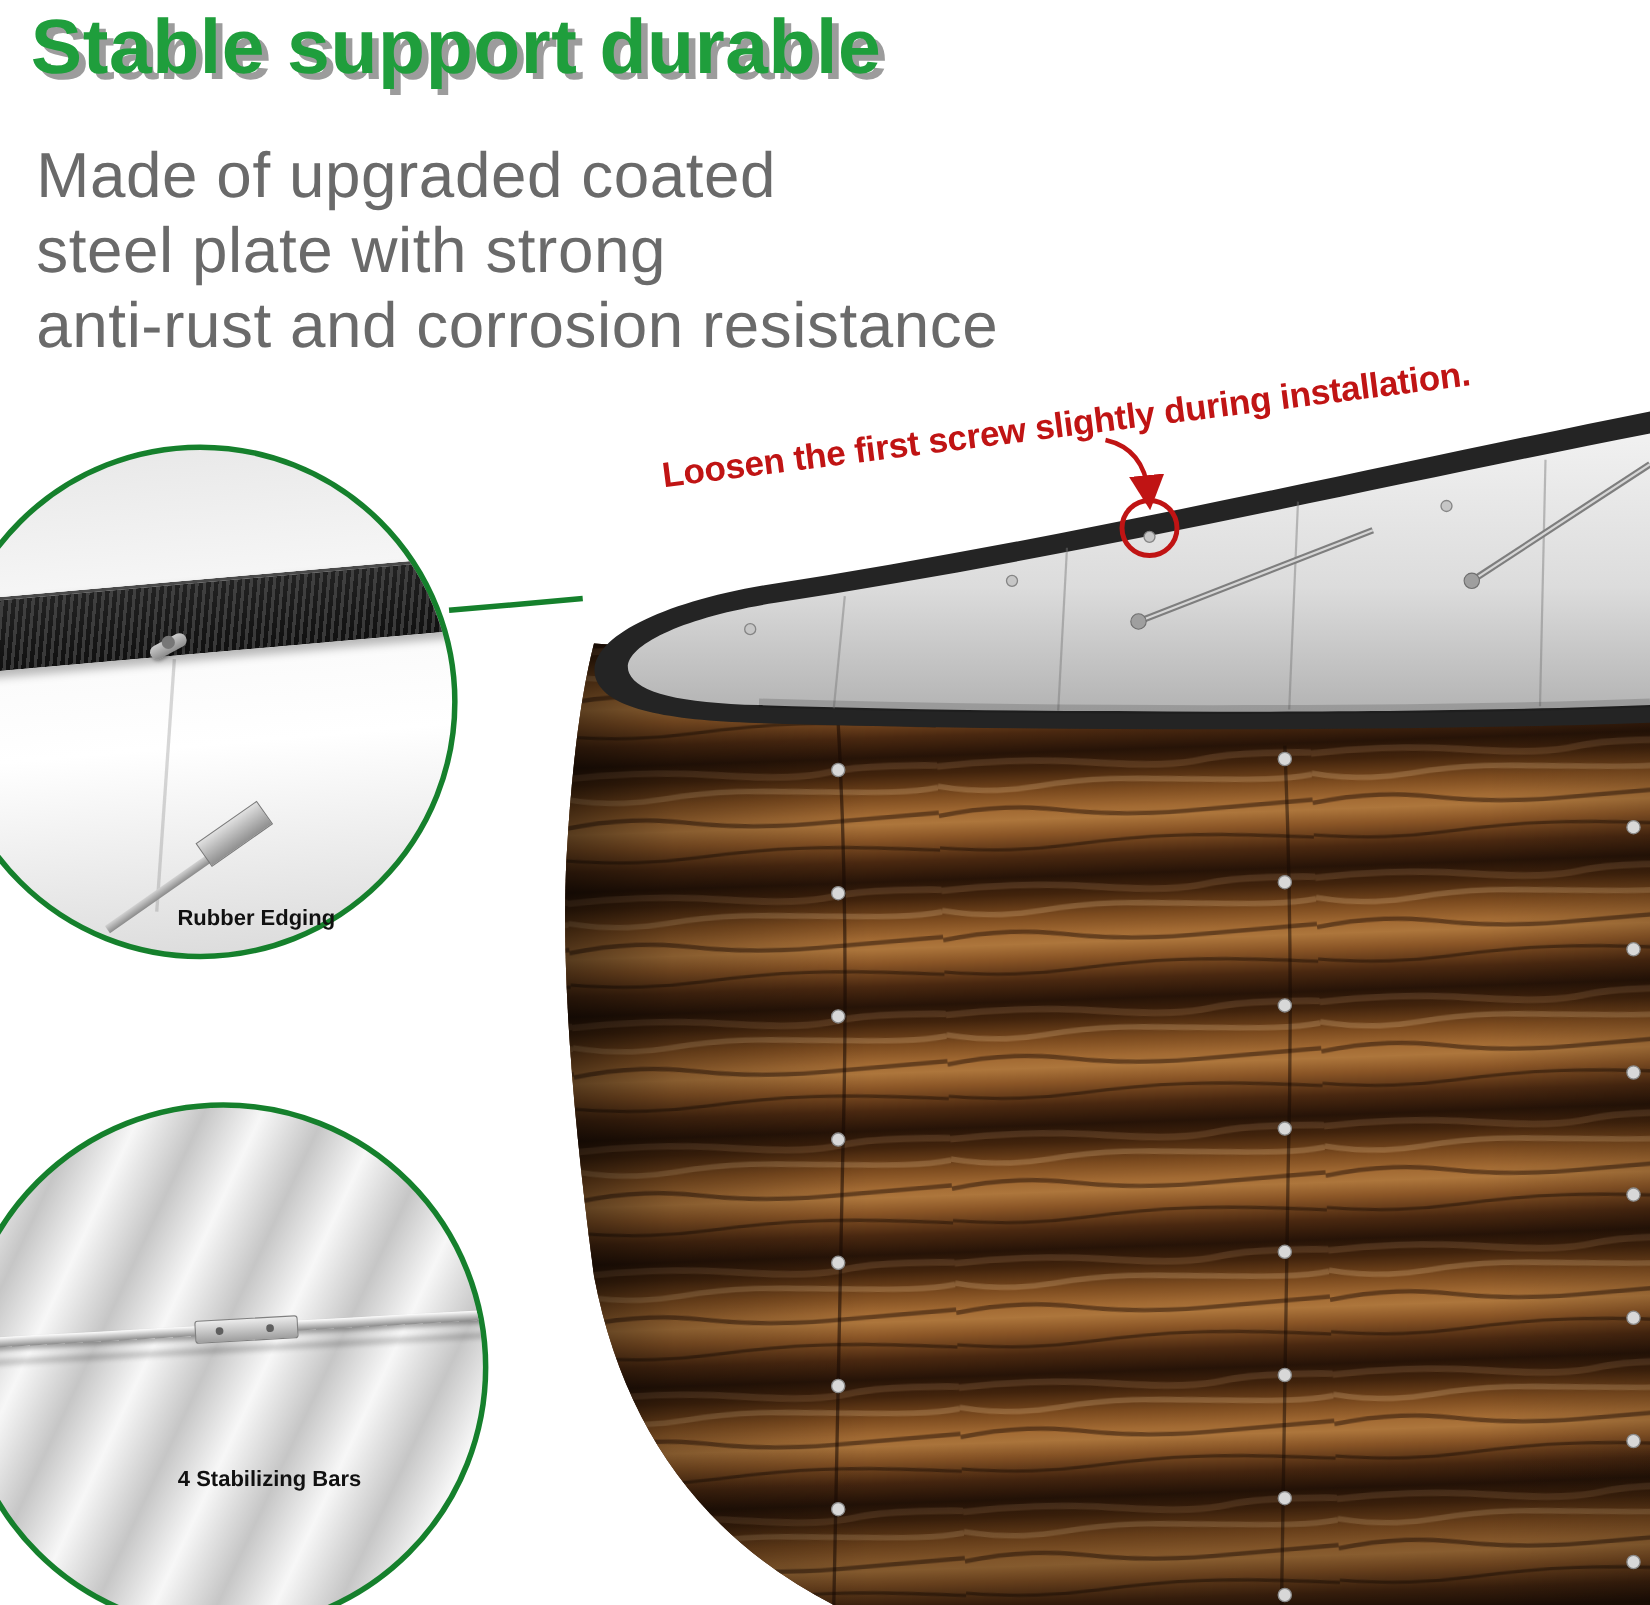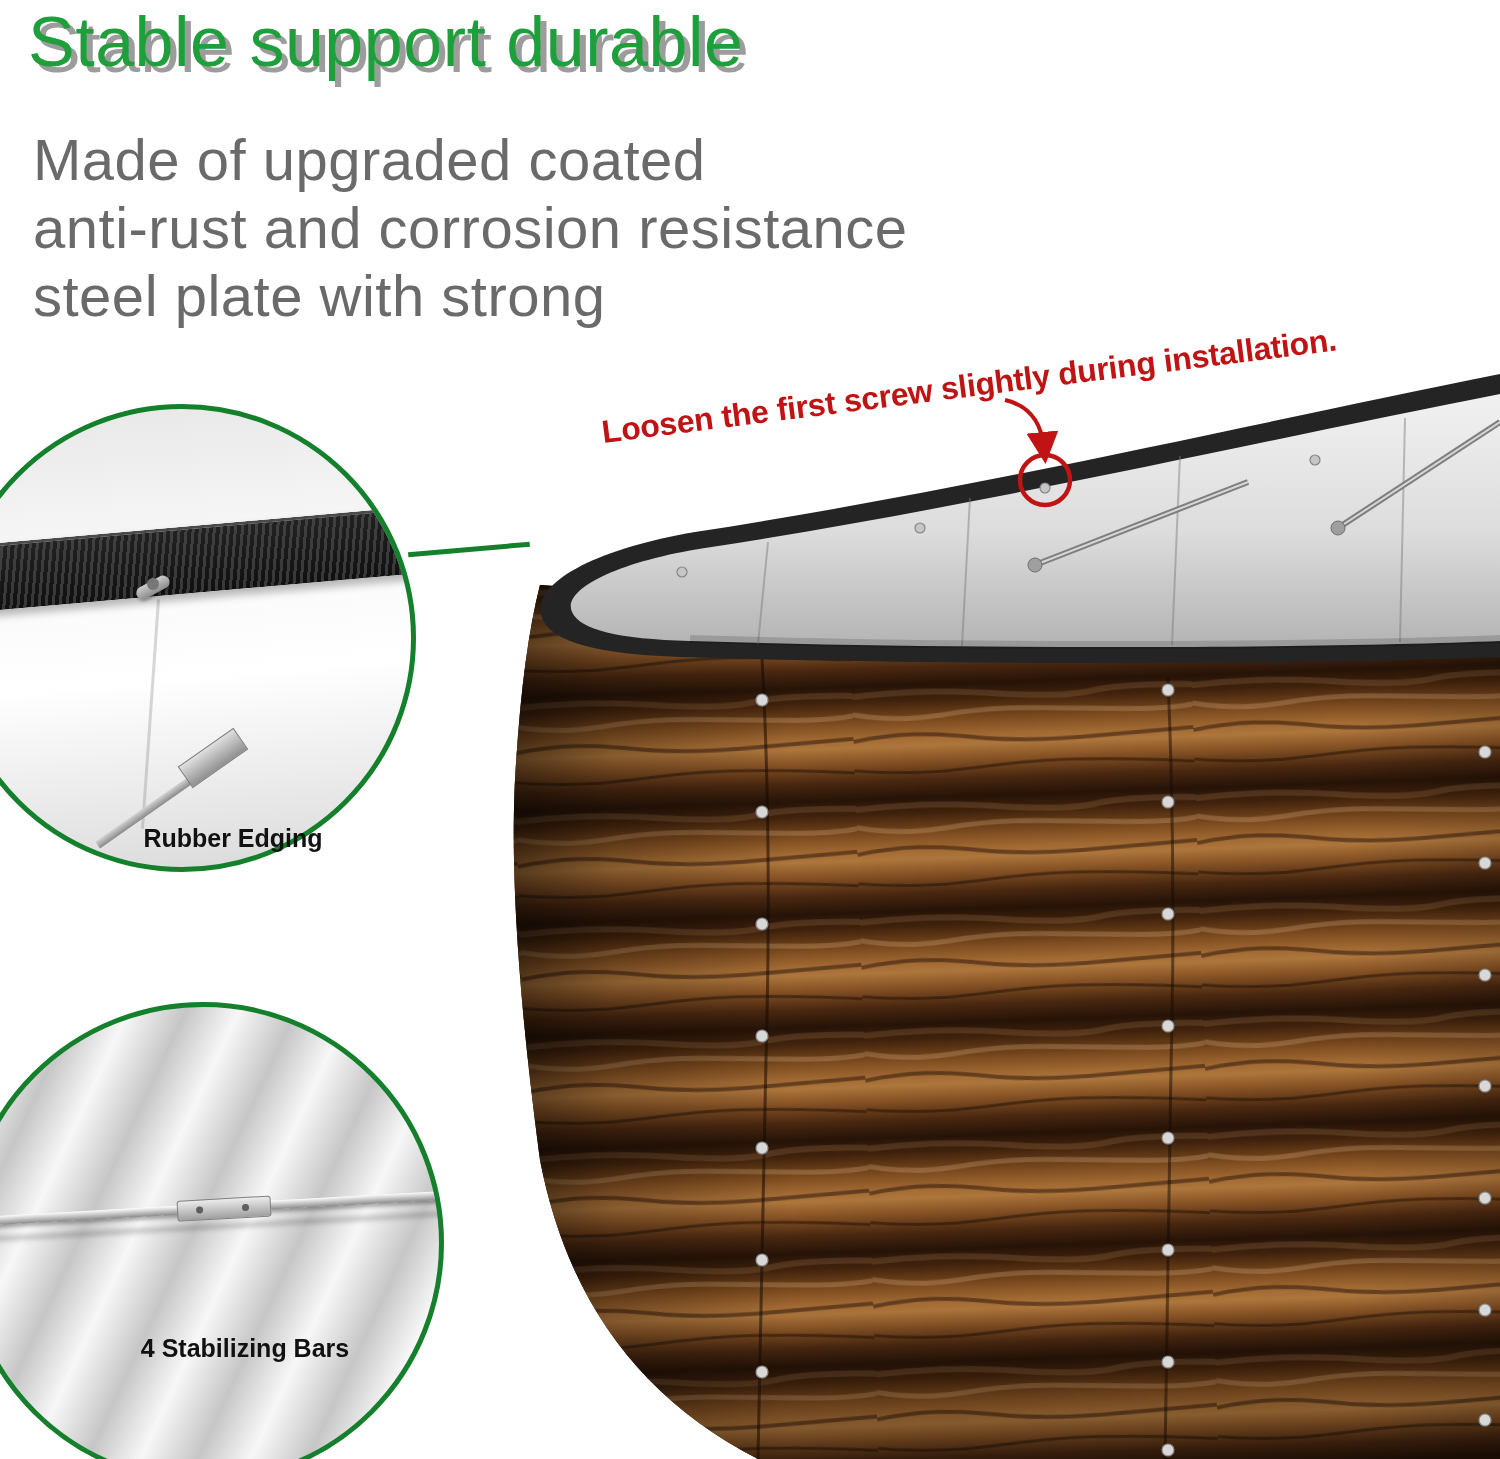--- a/index.html
+++ b/index.html
@@ -1,20 +1,20 @@
 <!DOCTYPE html>
 <html><head>
 <meta charset="utf-8">
 <style>
   html,body{margin:0;padding:0;background:#fff;}
   .page{position:relative;width:1500px;height:1459px;background:#ffffff;overflow:hidden;
         font-family:"Liberation Sans", sans-serif;}
 
   
-  .headline{position:absolute;left:28px;top:2px;margin:0;font-size:70px;font-weight:400;
+  .headline{position:absolute;left:28px;top:2px;margin:0;font-size:70px;font-weight:700;
             color:#1f9e3c;letter-spacing:0.5px;text-shadow:6px 6px 0 #9c9c9c;}
   .desc{position:absolute;left:33px;top:126px;font-size:58px;color:#6a6a6a;
         line-height:1.17;letter-spacing:0.5px;font-weight:400;}
   .annotation{position:absolute;left:602px;top:414px;transform:rotate(-7.2deg);
               transform-origin:left center;font-size:32px;font-weight:bold;color:#c01414;
               white-space:nowrap;letter-spacing:-0.3px;}
 
   
   .product{position:absolute;left:500px;top:360px;width:1000px;height:1099px;}
 
@@ -49,35 +49,35 @@
        background:linear-gradient(180deg,#fdfdfd,#8c8c8c);transform:rotate(-3.2deg);
        box-shadow:0 3px 4px rgba(0,0,0,0.3);}
   .rod-fitting{position:absolute;left:250px;top:-5px;width:92px;height:19px;border-radius:3px;
                background:linear-gradient(180deg,#ececec,#9f9f9f);border:1px solid #808080;}
   .fit-dot{position:absolute;top:6px;width:7px;height:7px;border-radius:50%;background:#5f5f5f;}
   .fit-dot.d1{left:18px;} .fit-dot.d2{left:64px;}
 
   .connector{position:absolute;left:408px;top:547px;width:122px;height:5px;background:#15802c;
              transform:rotate(-5deg);}
 
-  .label{position:absolute;font-size:25px;font-weight:bold;color:#111;text-align:center;}
+  .label{position:absolute;font-size:20px;font-weight:bold;color:#111;text-align:center;}
   .label-1{left:88px;top:824px;width:290px;}
   .label-2{left:90px;top:1334px;width:310px;}
 </style>
 </head>
 <body>
 
 <div class="page">
 
   <h1 class="headline">Stable support durable</h1>
 
   <div class="desc">
     <div>Made of upgraded coated</div>
+    <div>steel plate with strong</div>
     <div>anti-rust and corrosion resistance</div>
-    <div>steel plate with strong</div>
   </div>
 
   <div class="annotation">Loosen the first screw slightly during installation.</div>
 
   <svg class="product" viewBox="0 0 1000 1099" width="1000" height="1099">
     <defs>
       <path id="pb" d="M 40 225 L 1000 292 L 1000 1099 L 258 1099 Q 80 1008 40 800 Q 8 560 15 420 Q 22 295 40 225 Z"></path>
       <linearGradient id="ridge" x1="0" y1="0" x2="0" y2="1">
         <stop offset="0" stop-color="#261307"></stop>
         <stop offset="0.14" stop-color="#41230c"></stop>

